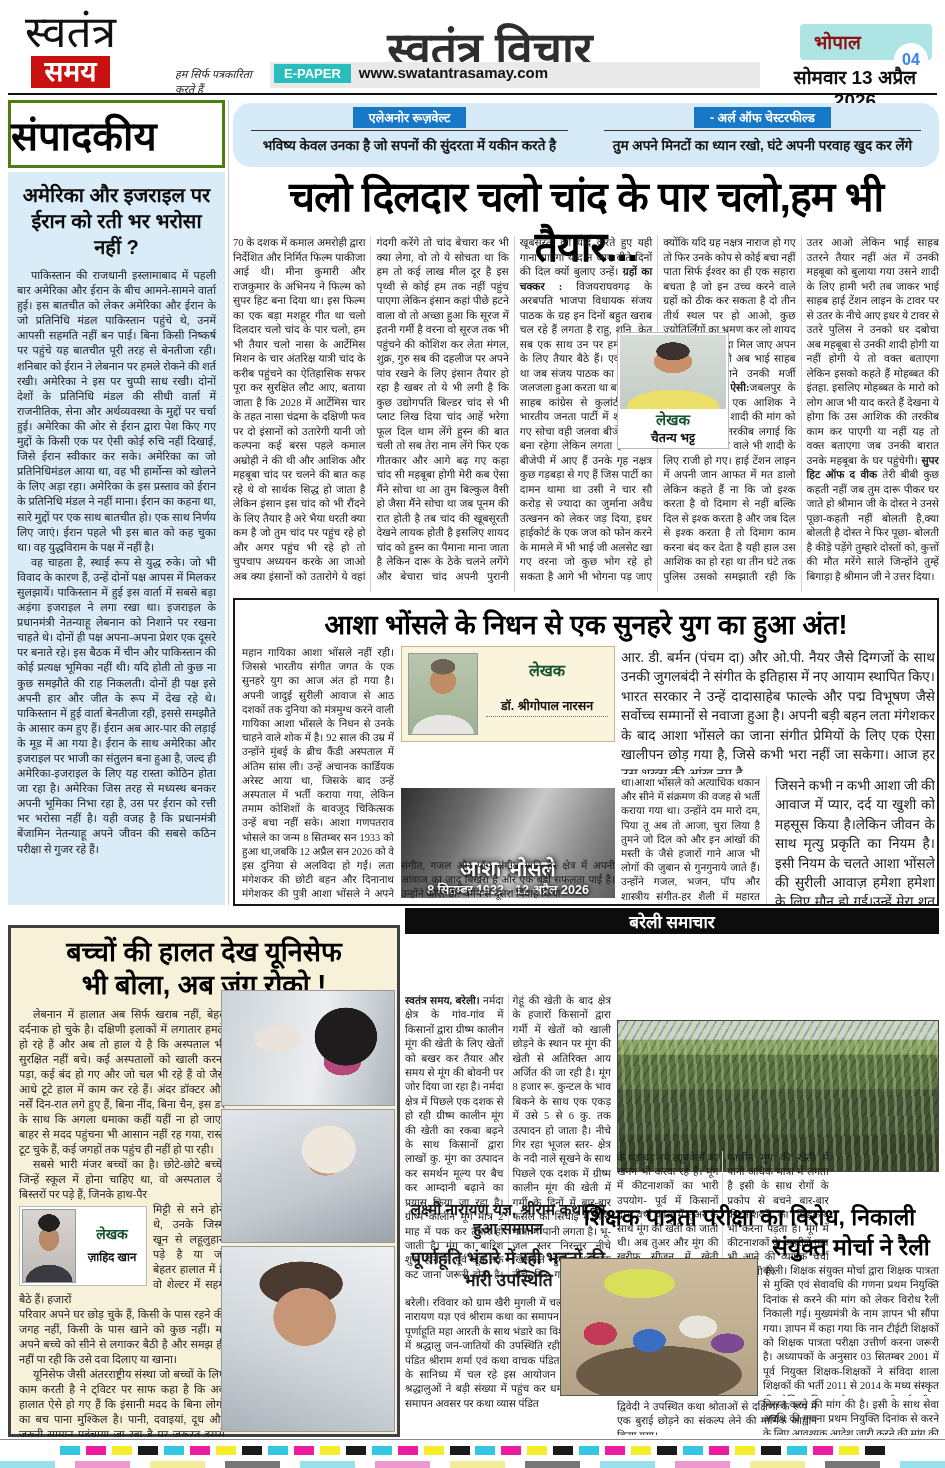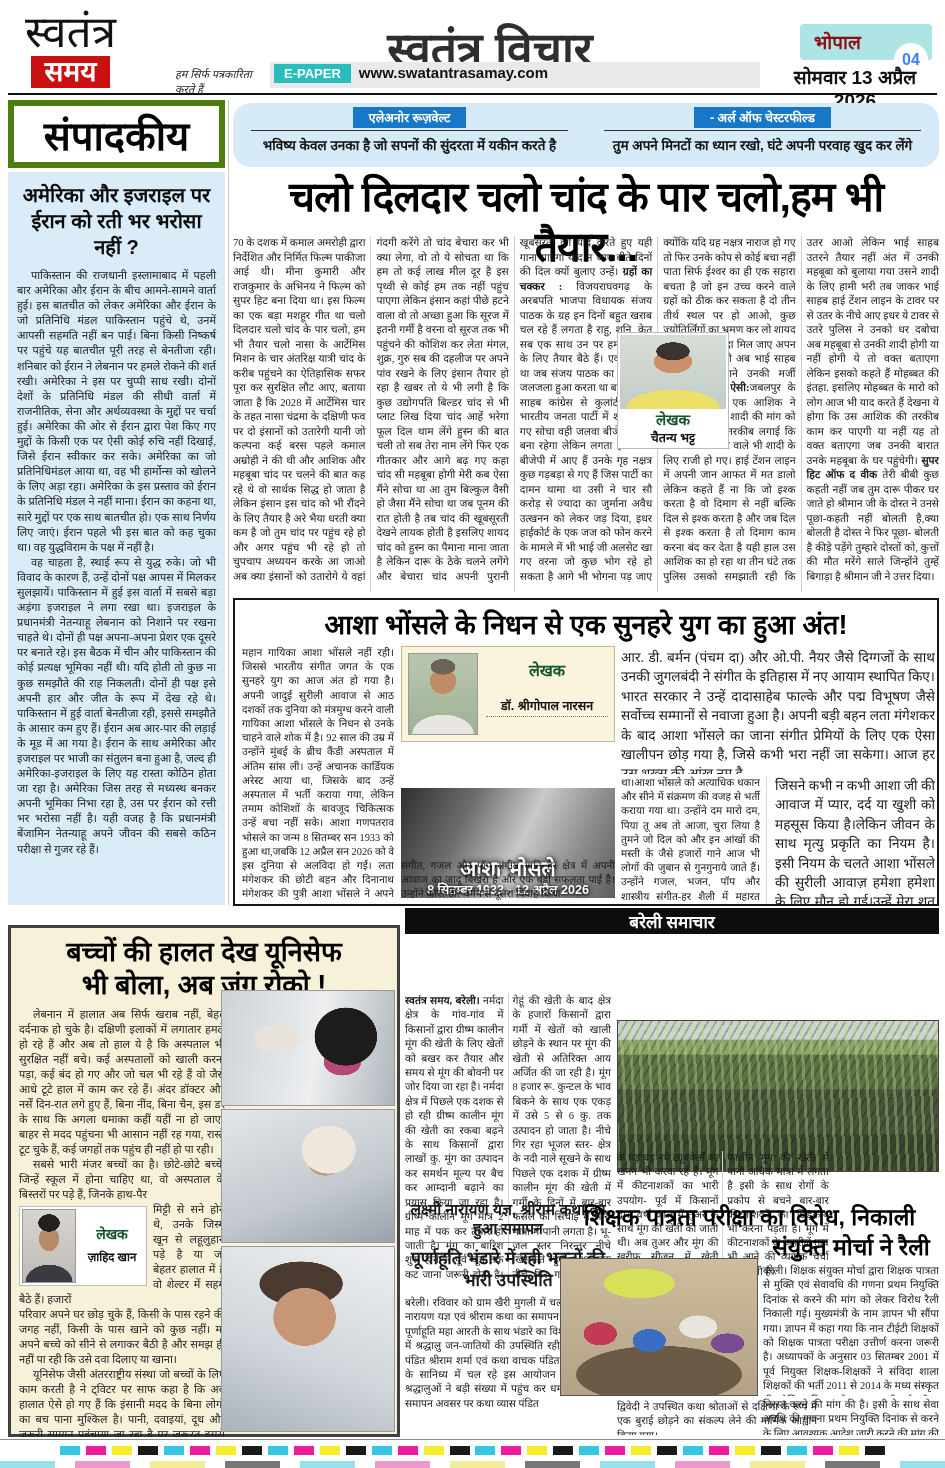--- a/index.html
+++ b/index.html
@@ -24,21 +24,21 @@
   .city-badge{background:#aee4e4;display:flex;align-items:center;justify-content:space-between;
               border-radius:4px;padding:3px 4px 3px 14px;}
   .city-name{color:#8c1212;font-family:"Liberation Sans",sans-serif;font-weight:800;font-size:19px;}
   .page-circle{background:#fff;border-radius:50%;width:34px;height:34px;display:flex;align-items:center;
                justify-content:center;font-family:"Liberation Sans",sans-serif;font-weight:800;font-size:16px;color:#3b82f6;margin-top:36px;}
   .edition-date{font-family:"Liberation Sans",sans-serif;font-weight:800;font-size:19px;color:#111;
                 border-bottom:2px solid #111;padding-bottom:3px;}
   .head-rule{background:#111;height:2px;}
 
   
-  .edit-box{border:6px solid #4d7c0f;background:#fff;display:flex;align-items:center;justify-content:center;}
+  .edit-box{border:3px solid #4d7c0f;background:#fff;display:flex;align-items:center;}
   .edit-title{font-family:"Liberation Sans",sans-serif;font-weight:900;font-size:40px;color:#050505;}
   .edit-panel{background:#d9ecf8;padding:10px 9px;}
   .edit-headline{font-family:"Liberation Sans",sans-serif;font-weight:800;font-size:20px;line-height:26px;
                  text-align:center;color:#0c0c0c;margin-bottom:8px;}
   .edit-body{font-size:11px;line-height:15.1px;}
 
   
   .quote-banner{background:#d7eaf7;border-radius:18px;display:flex;}
   .quote-cell{flex:1;position:relative;padding-top:4px;}
   .quote-badge{display:block;margin:0 auto;width:max-content;background:#1878c8;color:#fff;

